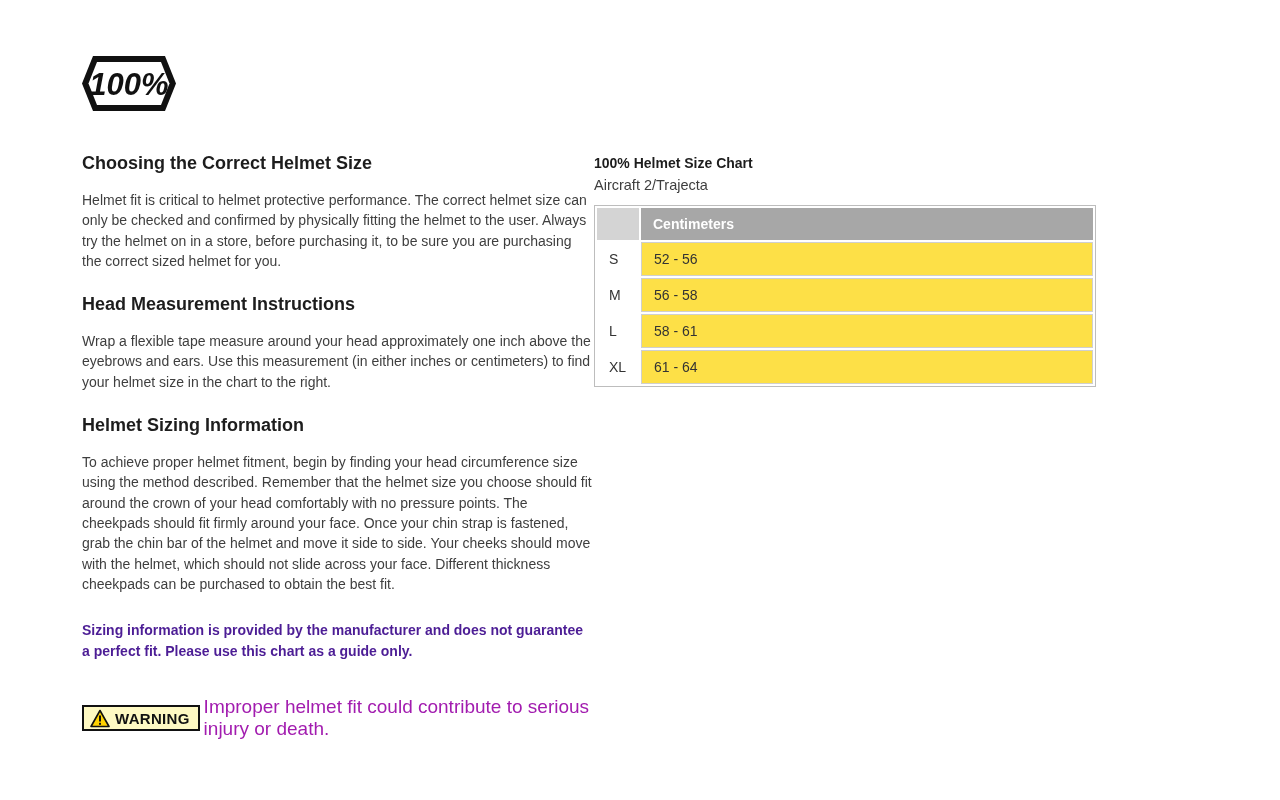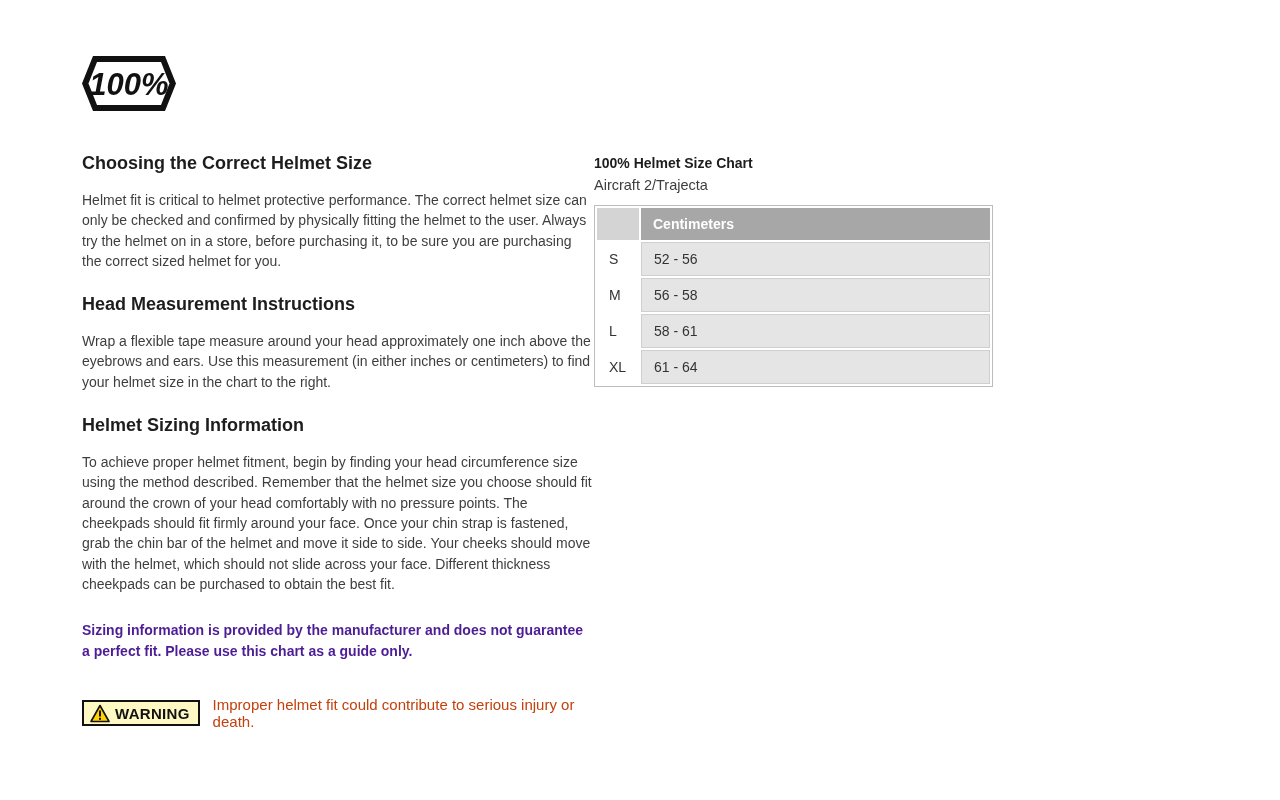--- a/index.html
+++ b/index.html
@@ -34,40 +34,40 @@
   
   .warning-row { display: flex; align-items: center; margin-top: 34px; }
   .warning-box {
     display: inline-flex; align-items: center; gap: 5px;
     border: 2px solid #111111; background: #fef9c3;
     padding: 2px 8px 2px 6px; height: 26px;
   }
   .warning-box .warning-label {
     font-weight: bold; font-size: 15px; color: #111111; letter-spacing: 0.3px;
   }
-  .warning-text { font-size: 15px; color: #c2410c; margin-left: 13px; }
+  .warning-text { font-size: 19px; color: #a21caf; margin-left: 4px; }
 
   
   h2.chart-title {
     font-size: 14px; line-height: 22px; font-weight: bold;
     color: #1d1d1d; margin: 0;
   }
   .chart-subtitle { font-size: 14.5px; line-height: 20px; color: #3e3e3e; margin: 1px 0 10px 0; }
 
   table.size-chart {
     border-collapse: separate; border-spacing: 2px;
-    width: 399px; background: #ffffff;
+    width: 502px; background: #ffffff;
     border: 1px solid #bdbdbd;
     font-size: 14px; color: #333333;
   }
   table.size-chart th, table.size-chart td { padding: 8px 12px; text-align: left; }
   th.corner-cell { background: #d4d4d4; width: 42px; }
   th.unit-cell   { background: #a7a7a7; color: #ffffff; font-weight: bold; }
   td.size-cell   { background: #ffffff; width: 42px; }
-  td.range-cell  { background: #e5e5e5; border: 1px solid #cfcfcf; }
+  td.range-cell  { background: #fde047; border: 1px solid #cfcfcf; }
 </style>
 </head>
 <body>
 
 <div class="page">
 
   <div class="logo-wrap">
     <svg width="94" height="57" viewBox="0 0 94 57">
       <polygon points="11,1 83,1 94,28.5 83,56 11,56 0,28.5" fill="#111111"></polygon>
       <polygon points="15,7 79,7 87.5,28.5 79,50 15,50 6.5,28.5" fill="#ffffff"></polygon>

